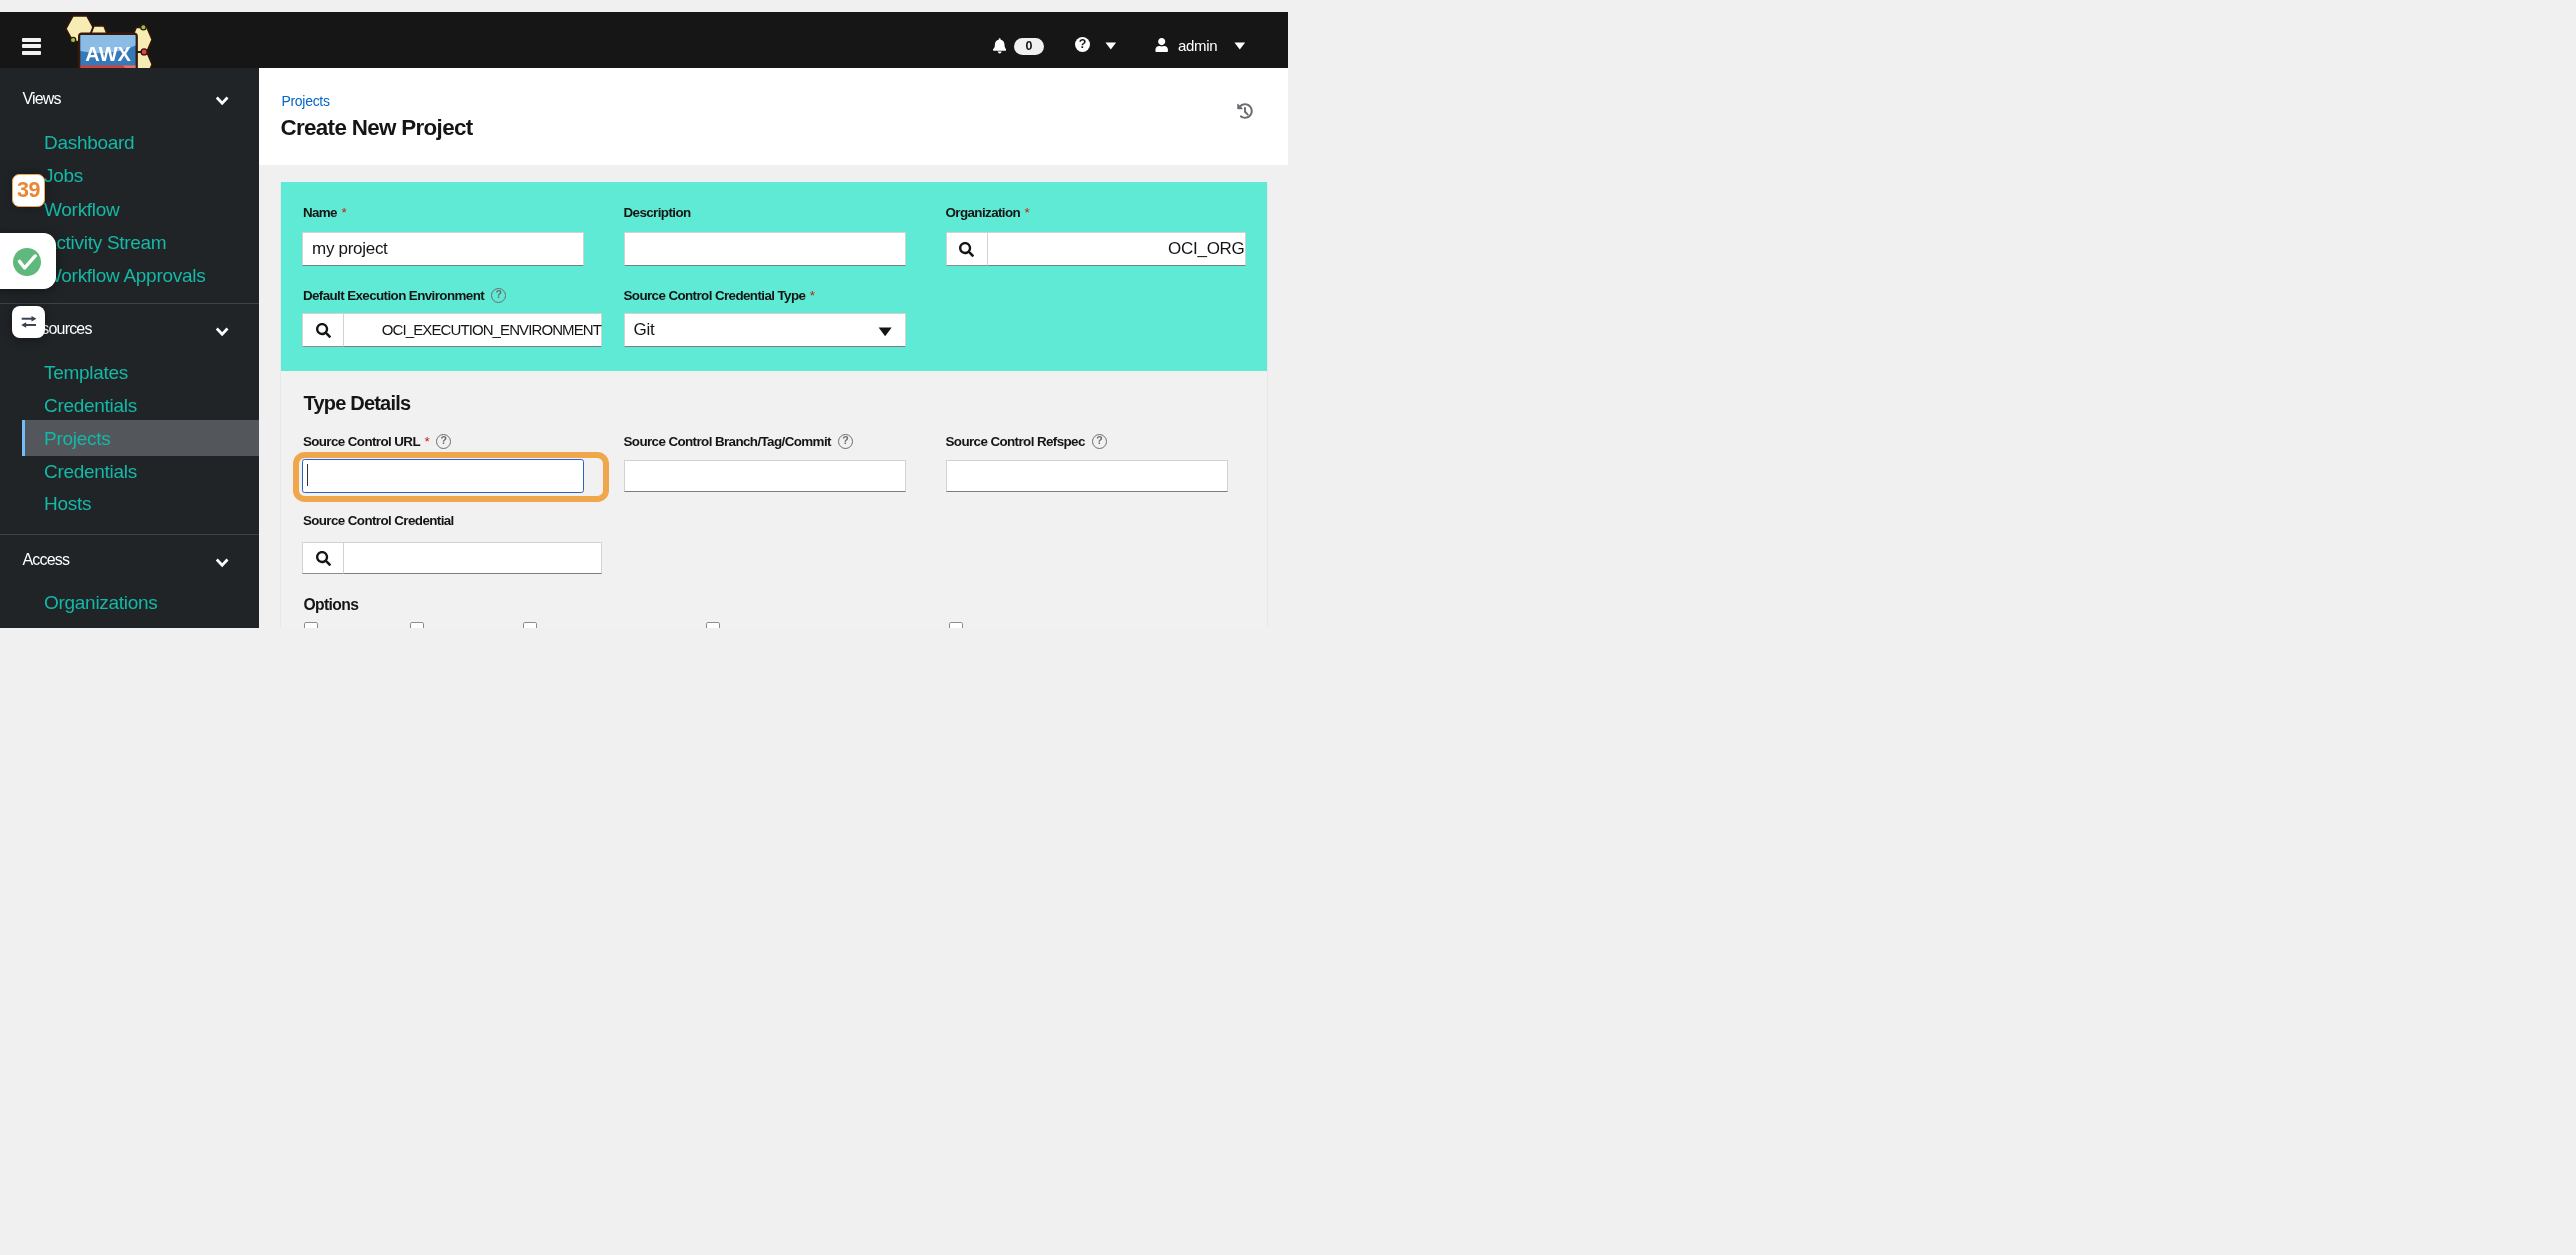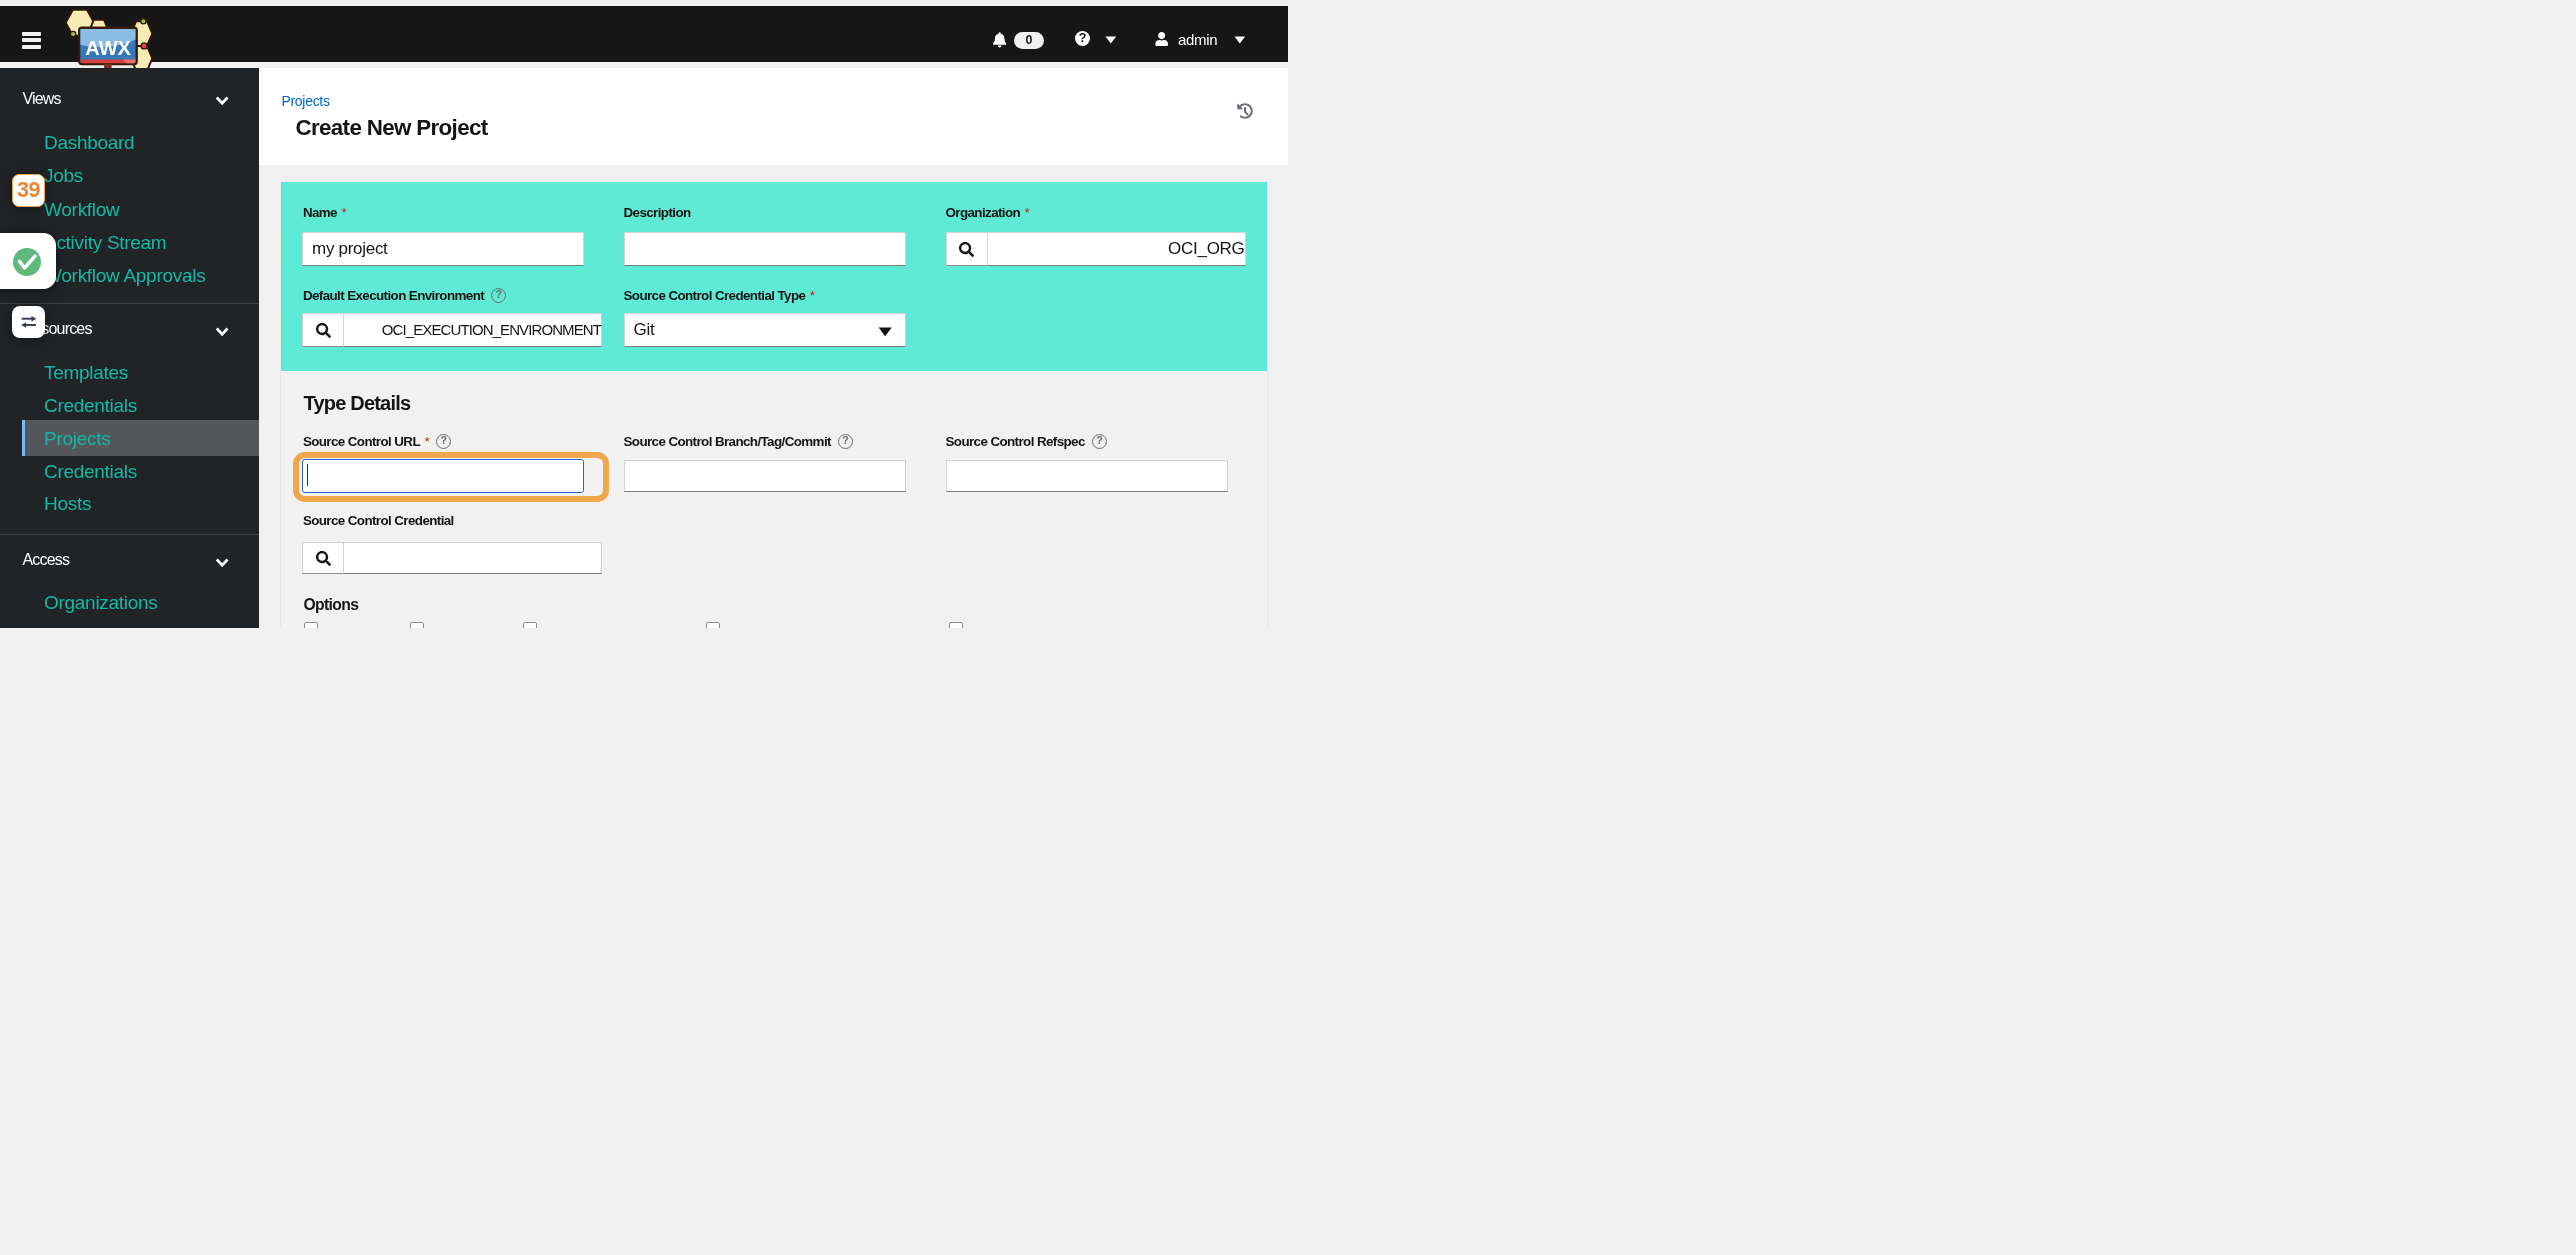--- a/index.html
+++ b/index.html
@@ -1,36 +1,36 @@
 <!DOCTYPE html>
 <html style="font-size:14.3px"><head>
 <meta charset="utf-8">
 <style>
   * { margin:0; padding:0; box-sizing:border-box; }
   html,body { width:1288px; height:628px; overflow:hidden; }
   body { font-family:"Liberation Sans", sans-serif; letter-spacing:-0.02em; position:relative; background:#f0f0f0; }
   .abs { position:absolute; }
 
   
-  #masthead { position:absolute; left:0; top:6px; width:1288px; height:56px; background:#161616; }
+  #masthead { position:absolute; left:0; top:12px; width:1288px; height:56px; background:#161616; }
   .hbar { position:absolute; left:22.4px; width:19px; height:4.1px; background:#f2f2f2; border-radius:0.9px; }
 
   
   #sidebar { position:absolute; left:0; top:68px; width:259px; height:560px; background:#212427; }
   .navsec { position:absolute; left:22.4px; color:#fff; font-size:16px; letter-spacing:-0.05em; }
   .navitem { position:absolute; left:44px; color:#14b8a6; font-size:19px; }
   .chev { position:absolute; left:215px; width:14.3px; height:14.3px; }
   .navdiv { position:absolute; left:0; width:259px; height:0.9px; background:#3e4147; }
   #cur { position:absolute; left:21.5px; top:352px; width:238px; height:36px; background:#53565a; border-left:3.6px solid #73bcf7; }
 
   
   #content { position:absolute; left:259px; top:68px; width:1029px; height:560px; background:#f0f0f0; }
   #pagehead { position:absolute; left:0; top:0; width:1029px; height:97px; background:#fff; }
   #crumb { position:absolute; left:22.4px; top:25px; font-size:14px; color:#0066cc; }
-  #h1 { position:absolute; left:21.5px; top:47px; font-size:22.4px; letter-spacing:-0.03em; font-weight:700; color:#151515;margin-left:15px; }
+  #h1 { position:absolute; left:21.5px; top:47px; font-size:22.4px; letter-spacing:-0.03em; font-weight:700; color:#151515; }
   #card { position:absolute; left:21.5px; top:114px; width:986px; height:445px; background:#5eead4; box-shadow:0 0.9px 1.8px rgba(3,3,3,.12); }
   #subsec { position:absolute; left:0; top:189px; width:986px; height:257px; background:#f1f1f1; }
 
   .lbl { position:absolute; font-size:13.4px; font-weight:700; color:#151515; letter-spacing:-0.045em; }
   .req { color:#c9190b; font-weight:400; padding-left:4.5px; font-size:13.4px; }
   .inp { position:absolute; background:#fff; border:0.9px solid #d2d2d2; border-bottom:1.3px solid #7a7d81; font-size:17px; color:#151515; line-height:31px; padding-left:9px; white-space:nowrap; overflow:hidden; }
   .w1 { width:282px; }
   .help { display:inline-block; width:15px; height:15px; border:1.8px solid #6a6e73; border-radius:50%; color:#6a6e73; font-size:10.7px; font-weight:700; text-align:center; line-height:11.6px; vertical-align:1.8px; margin-left:7.2px; letter-spacing:0; }
   .sgrp { position:absolute; display:flex;text-align:right; }
   .sbtn { width:42px; height:34px; background:#fff; border:0.9px solid #d2d2d2; border-bottom:1.3px solid #8a8d90; border-right:0.9px solid #d2d2d2; display:flex; align-items:center; justify-content:center; }

